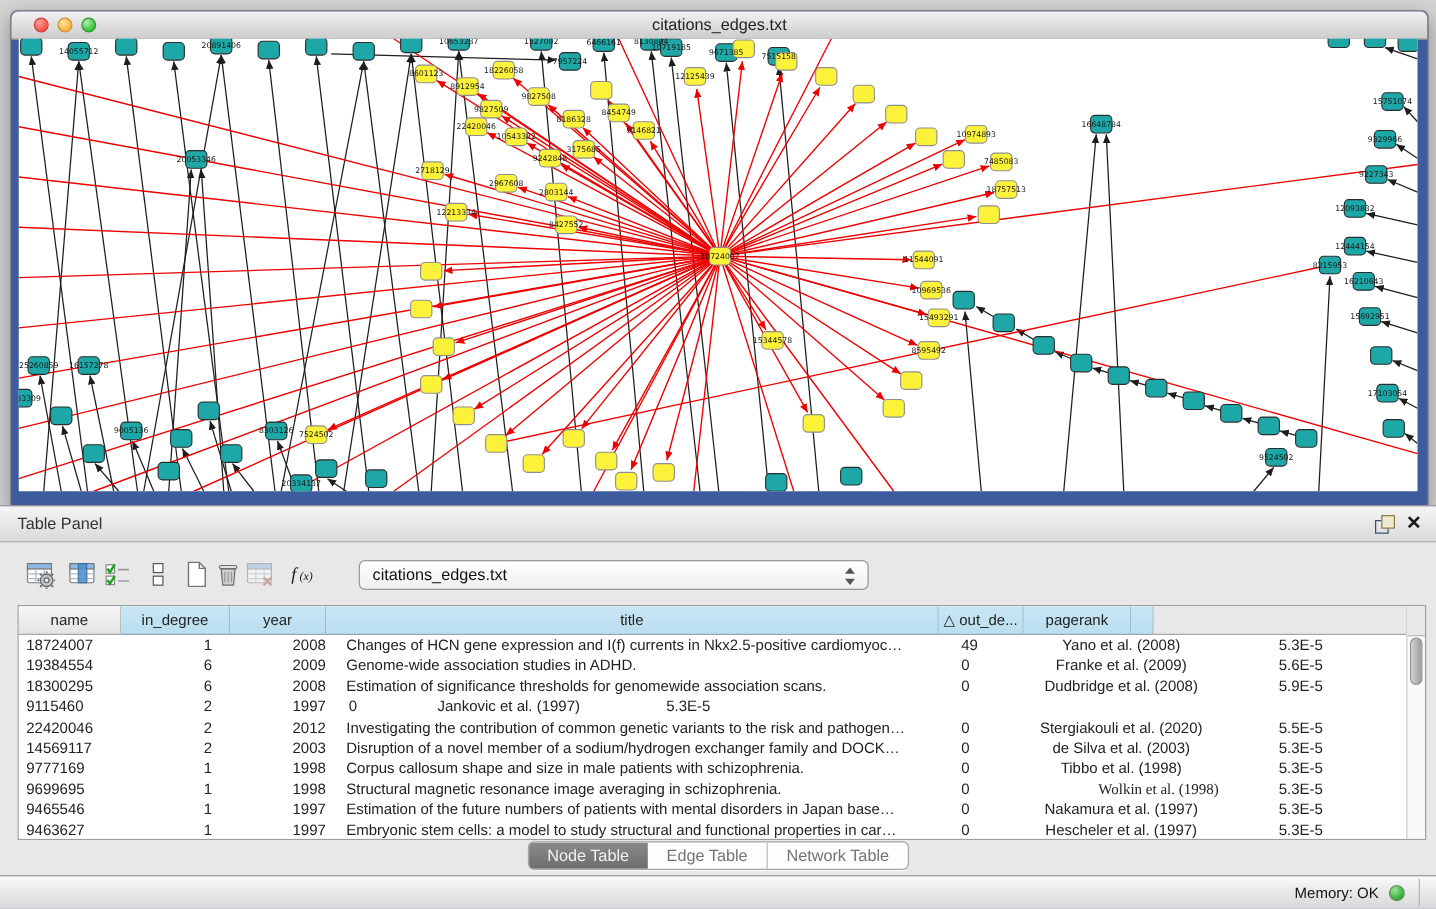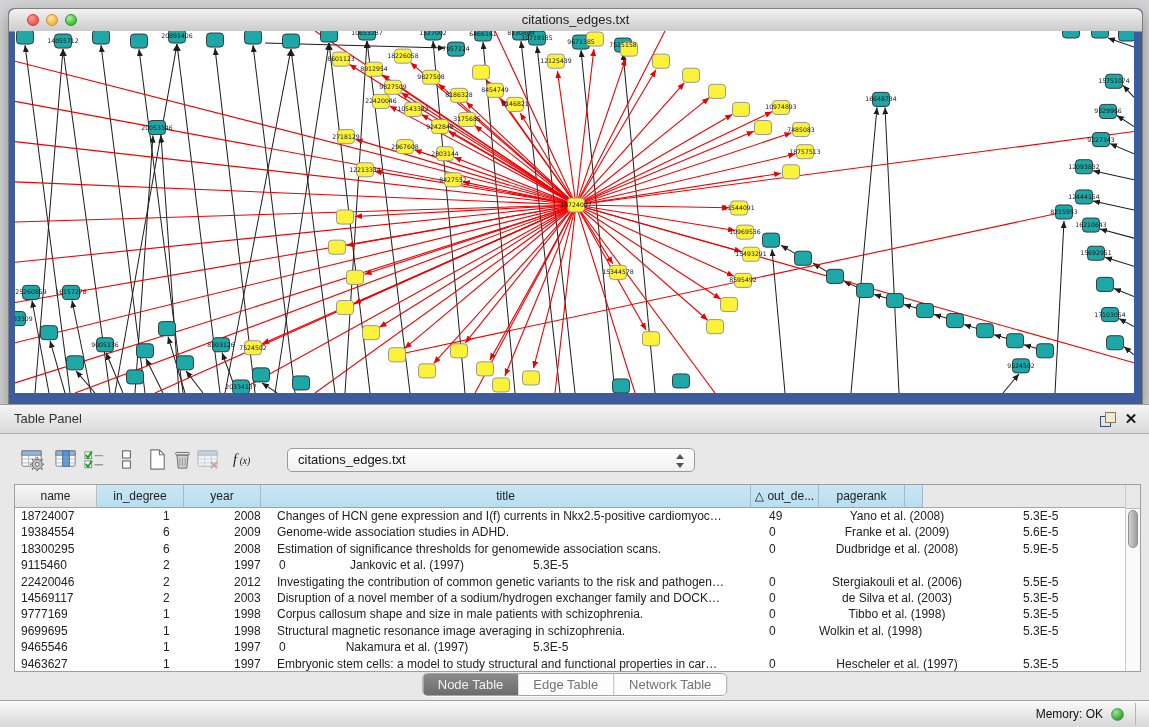--- a/index.html
+++ b/index.html
@@ -524,21 +524,21 @@
           <div class="td" style="width: 68px; padding-left: 18px;">0</div>
           <div class="td" style="width: 156px; text-align: center;">Jankovic et al. (1997)</div>
           <div class="td" style="width: 86px; padding-left: 48px;">5.3E-5</div>
         </div>
         <div class="tr">
           <div class="td" style="width: 82px; padding-left: 6px;">22420046</div>
           <div class="td" style="width: 87px; padding-left: 66px;">2</div>
           <div class="td" style="width: 77px; padding-left: 50px;">2012</div>
           <div class="td" style="width: 490px; padding-left: 16px;">Investigating the contribution of common genetic variants to the risk and pathogen…</div>
           <div class="td" style="width: 68px; padding-left: 18px;">0</div>
-          <div class="td" style="width: 156px; text-align: center;">Stergiakouli et al. (2006)</div>
+          <div class="td" style="width: 156px; text-align: center;">Stergiakouli et al. (2020)</div>
           <div class="td" style="width: 86px; padding-left: 48px;">5.5E-5</div>
         </div>
         <div class="tr">
           <div class="td" style="width: 82px; padding-left: 6px;">14569117</div>
           <div class="td" style="width: 87px; padding-left: 66px;">2</div>
           <div class="td" style="width: 77px; padding-left: 50px;">2003</div>
           <div class="td" style="width: 490px; padding-left: 16px;">Disruption of a novel member of a sodium/hydrogen exchanger family and DOCK…</div>
           <div class="td" style="width: 68px; padding-left: 18px;">0</div>
           <div class="td" style="width: 156px; text-align: center;">de Silva et al. (2003)</div>
           <div class="td" style="width: 86px; padding-left: 48px;">5.3E-5</div>
@@ -551,27 +551,28 @@
           <div class="td" style="width: 68px; padding-left: 18px;">0</div>
           <div class="td" style="width: 156px; text-align: center;">Tibbo et al. (1998)</div>
           <div class="td" style="width: 86px; padding-left: 48px;">5.3E-5</div>
         </div>
         <div class="tr">
           <div class="td" style="width: 82px; padding-left: 6px;">9699695</div>
           <div class="td" style="width: 87px; padding-left: 66px;">1</div>
           <div class="td" style="width: 77px; padding-left: 50px;">1998</div>
           <div class="td" style="width: 490px; padding-left: 16px;">Structural magnetic resonance image averaging in schizophrenia.</div>
           <div class="td" style="width: 68px; padding-left: 18px;">0</div>
-          <div class="td" style="width: 156px; text-align: left;">Wolkin et al. (1998)</div>
+          <div class="td" style="width: 156px; text-align: right; font-family: Liberation Serif, serif;">Wolkin et al. (1998)</div>
           <div class="td" style="width: 86px; padding-left: 48px;">5.3E-5</div>
         </div>
         <div class="tr">
           <div class="td" style="width: 82px; padding-left: 6px;">9465546</div>
           <div class="td" style="width: 87px; padding-left: 66px;">1</div>
           <div class="td" style="width: 77px; padding-left: 50px;">1997</div>
+          <div class="td" style="width: 490px; padding-left: 16px;">Estimation of the future numbers of patients with mental disorders in Japan base…</div>
           <div class="td" style="width: 68px; padding-left: 18px;">0</div>
           <div class="td" style="width: 156px; text-align: center;">Nakamura et al. (1997)</div>
           <div class="td" style="width: 86px; padding-left: 48px;">5.3E-5</div>
         </div>
         <div class="tr">
           <div class="td" style="width: 82px; padding-left: 6px;">9463627</div>
           <div class="td" style="width: 87px; padding-left: 66px;">1</div>
           <div class="td" style="width: 77px; padding-left: 50px;">1997</div>
           <div class="td" style="width: 490px; padding-left: 16px;">Embryonic stem cells: a model to study structural and functional properties in car…</div>
           <div class="td" style="width: 68px; padding-left: 18px;">0</div>

